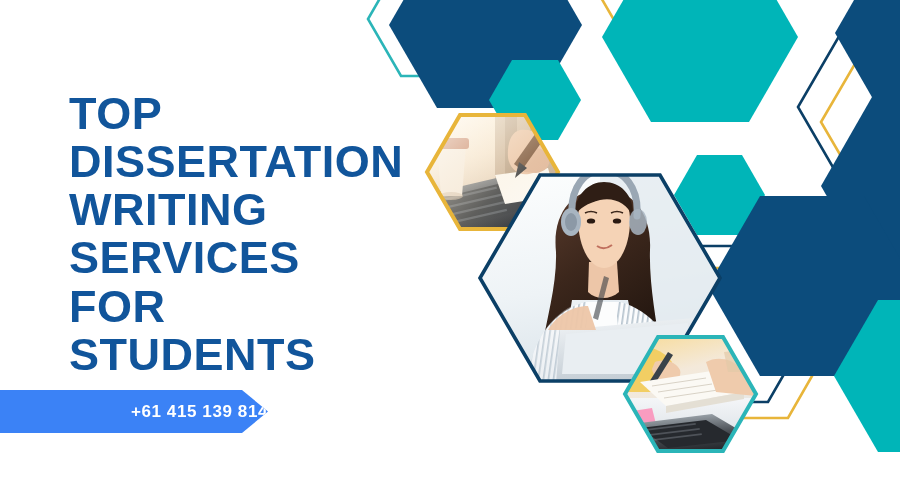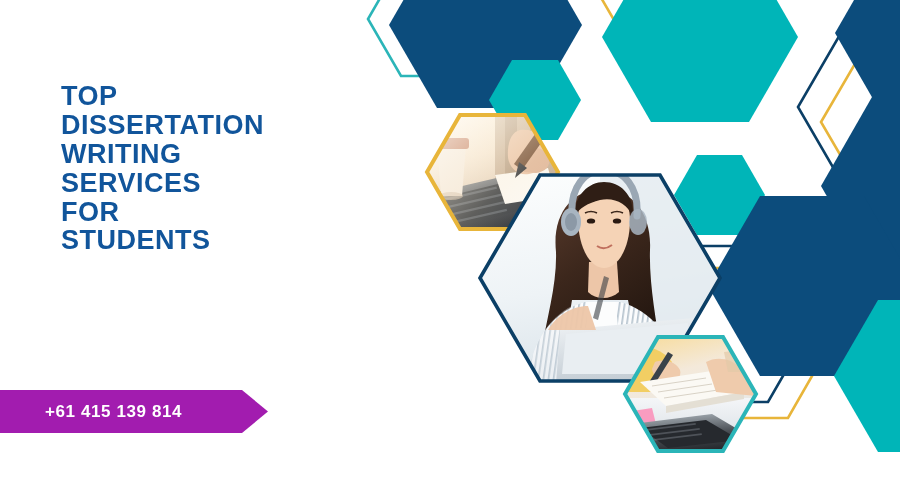--- a/index.html
+++ b/index.html
@@ -21,41 +21,42 @@
     inset: 0;
     width: 900px;
     height: 500px;
   }
   
   #headline {
     position: absolute;
     left: 57px;
     top: 78px;
     width: 380px;
-    margin: 4px;
+    margin: 12px;
     font-family: "Liberation Sans", sans-serif;
-    font-size: 27px;
+    font-size: 45px;
     font-weight: bold;
     line-height: 1.07;
     letter-spacing: 0.5px;
     color: #11559B;
     text-transform: uppercase;
     white-space: pre-line;
   }
   
   #phone-banner {
     position: absolute;
     left: 0;
     top: 390px;
     width: 268px;
     height: 43px;
-    background: #a21caf;
+    background: #3b82f6;
     clip-path: polygon(0 0, 242px 0, 268px 50%, 242px 100%, 0 100%);
     display: flex;
     align-items: center;
+    justify-content: flex-end;
   }
   #phone-number {
     color: #ffffff;
     font-family: "Liberation Sans", sans-serif;
     font-size: 17px;
     font-weight: bold;
     letter-spacing: 0.6px;
     padding-left: 45px;
     white-space: nowrap;
   }

